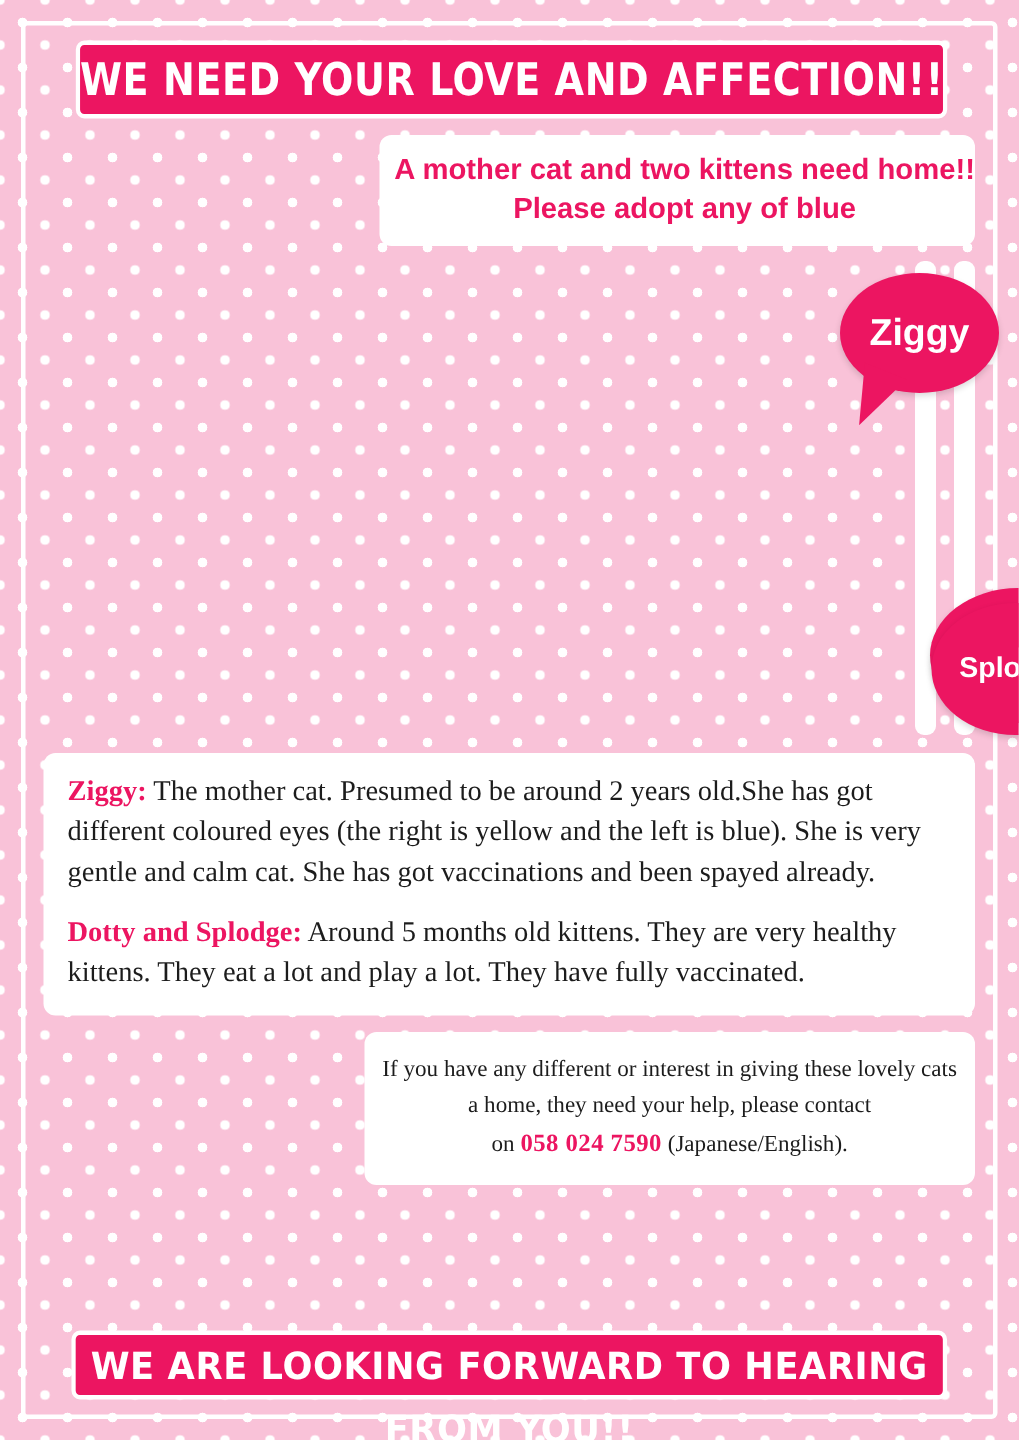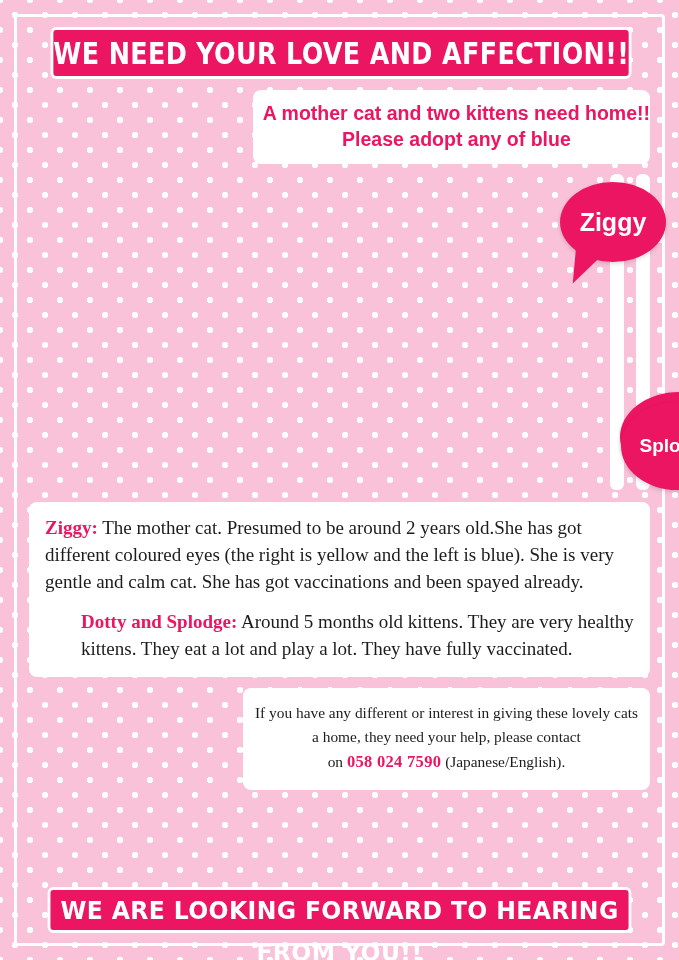--- a/index.html
+++ b/index.html
@@ -318,21 +318,21 @@
     border-radius: 8px;
     margin-top: 12px;
     padding: 13px 16px 14px 16px;
     box-sizing: border-box;
     font-family: "Liberation Serif", serif;
     font-size: 19px;
     line-height: 1.42;
     color: #1c1c1c;
   }
   .desc-box p { margin: 0; }
-  .desc-box p + p { margin-top: 13px; margin-left: 36px; }
+  .desc-box p + p { margin-top: 13px; }
   .name-hl {
     color: #ec1561;
     font-weight: bold;
   }
   
   .contact-box {
     background: #ffffff;
     border-radius: 8px;
     margin-top: 11px;
     padding: 13px 12px 15px 12px;

